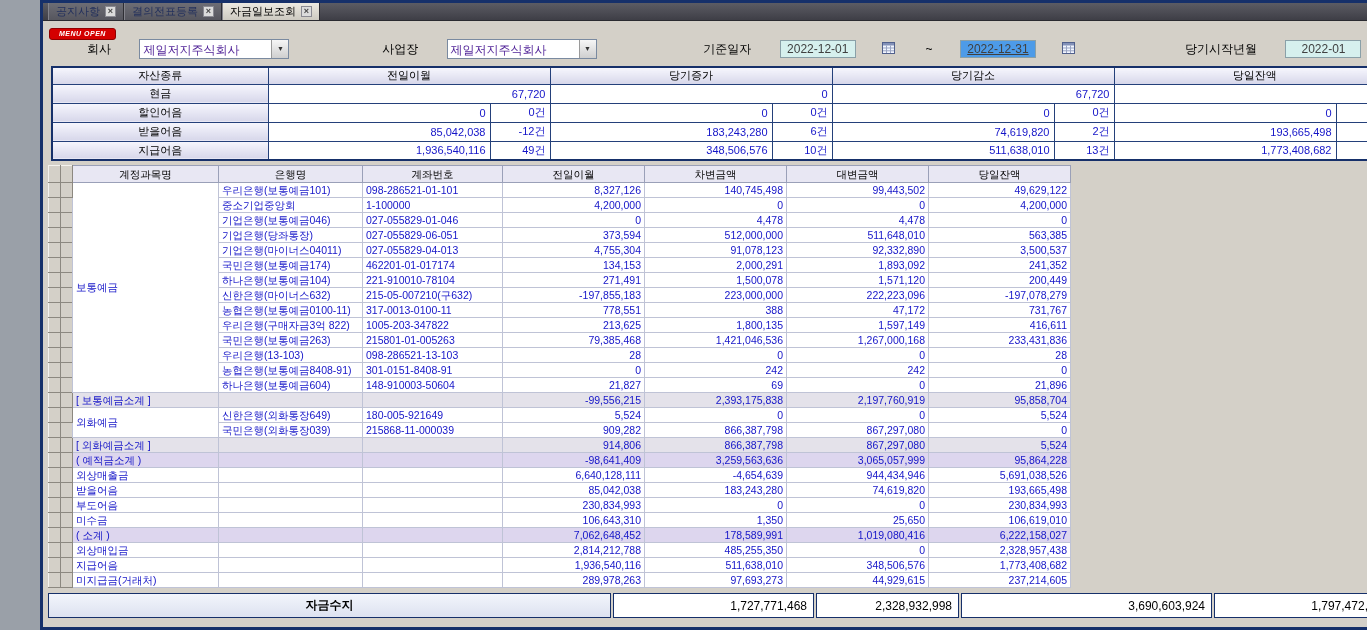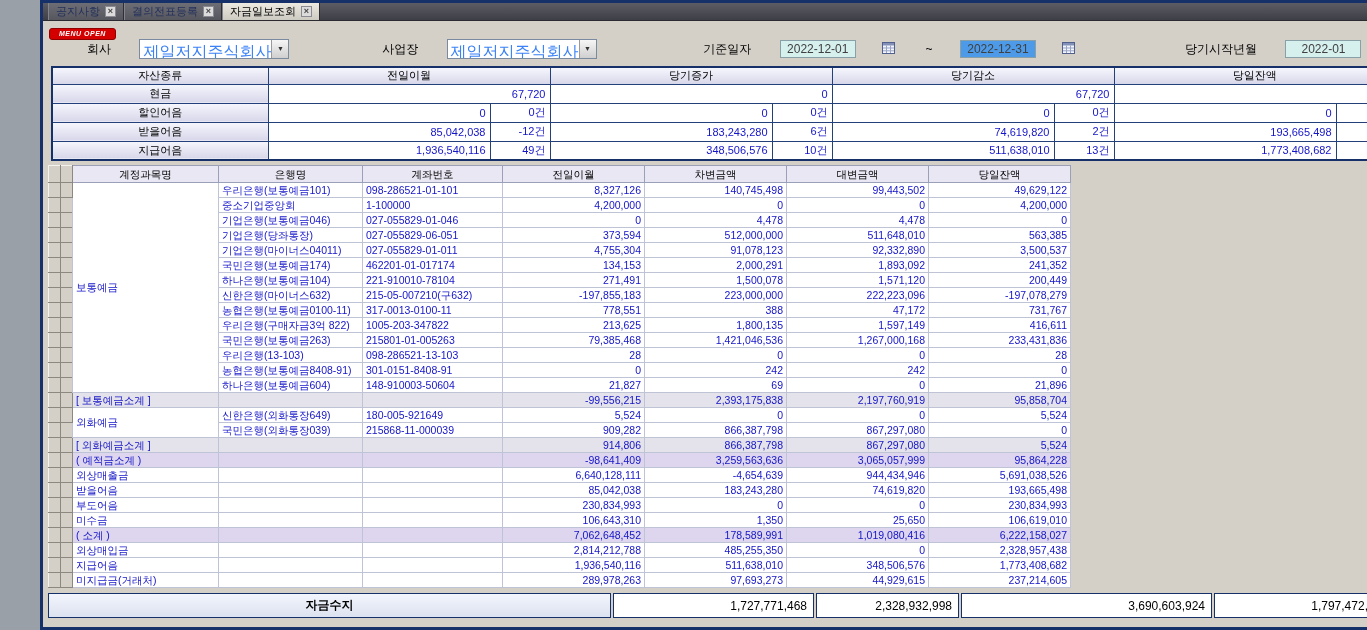--- a/index.html
+++ b/index.html
@@ -17,26 +17,26 @@
 
   
   .menu-strip { height:13px; padding:1px 0 0 6px; }
   .menu-open { display:inline-block; background:#d40000; color:#fff; font-size:7px; font-weight:bold; font-style:italic;
                padding:1px 9px 2px; border-radius:3px; border:1px solid #8f0000; letter-spacing:.5px; }
 
   
   .filterbar { height:30px; display:flex; align-items:center; font-size:12px; color:#000; padding-left:44px;justify-content:space-between; }
   .lbl { margin-right:4px; white-space:nowrap; }
   .combo { display:flex; width:150px; height:20px; border:1px solid #7a8aa0; background:#fff; align-items:stretch; }
-  .combo-text { flex:1; font-size:16px; color:#3b82f6; padding:2px 3px; white-space:nowrap; overflow:hidden; }
+  .combo-text { flex:1; font-size:12px; color:#4c1d95; padding:2px 3px; white-space:nowrap; overflow:hidden; }
   .combo-btn { width:17px; background:linear-gradient(#f6f6f6,#cfcfcf); border-left:1px solid #9a9a9a;
                text-align:center; font-size:7px; line-height:18px; color:#333; cursor:default; }
   .datefield { width:76px; height:18px; background:#d6f0ee; border:1px solid #8aa0a8; text-align:center;
                font-size:12px; line-height:16px; color:#404040; }
-  .datefield.selected { background:#4d9be8; }
+  .datefield.selected { background:#4d9be8;text-decoration:underline; }
   .calicon { display:inline-block; margin:0 3px 0 2px; } .gap-md { width:44px; } .gap-lg { width:58px; }
   .tilde { margin:0 3px; }
 
   
   .sumtbl { border-collapse:collapse; table-layout:fixed; width:1345px; margin:2px 0 0 8px; border:2px solid #16306a; }
   .sumtbl th, .sumtbl td { border:1px solid #24407a; font-size:11px; padding:0 4px; white-space:nowrap; overflow:hidden; }
   .sumtbl th { height:17px; background:linear-gradient(#f6f6fd,#d7d7ea); font-weight:normal; color:#000; }
   .sumtbl td { height:19px; }
   .sumtbl .shdr { background:linear-gradient(#f6f6fd,#d7d7ea); text-align:center; color:#000; }
   .sumtbl .amt, .sumtbl .cnt { text-align:right; color:#1414c8; background:#fff; }
@@ -268,21 +268,21 @@
           <td class="num">373,594</td>
           <td class="num">512,000,000</td>
           <td class="num">511,648,010</td>
           <td class="num">563,385</td>
         </tr>
         <tr>
           <td class="sel"></td>
           <td class="sel"></td>
 
           <td class="txt">기업은행(마이너스04011)</td>
-          <td class="txt">027-055829-01-011</td>
+          <td class="txt">027-055829-04-013</td>
           <td class="num">4,755,304</td>
           <td class="num">91,078,123</td>
           <td class="num">92,332,890</td>
           <td class="num">3,500,537</td>
         </tr>
         <tr>
           <td class="sel"></td>
           <td class="sel"></td>
 
           <td class="txt">국민은행(보통예금174)</td>

